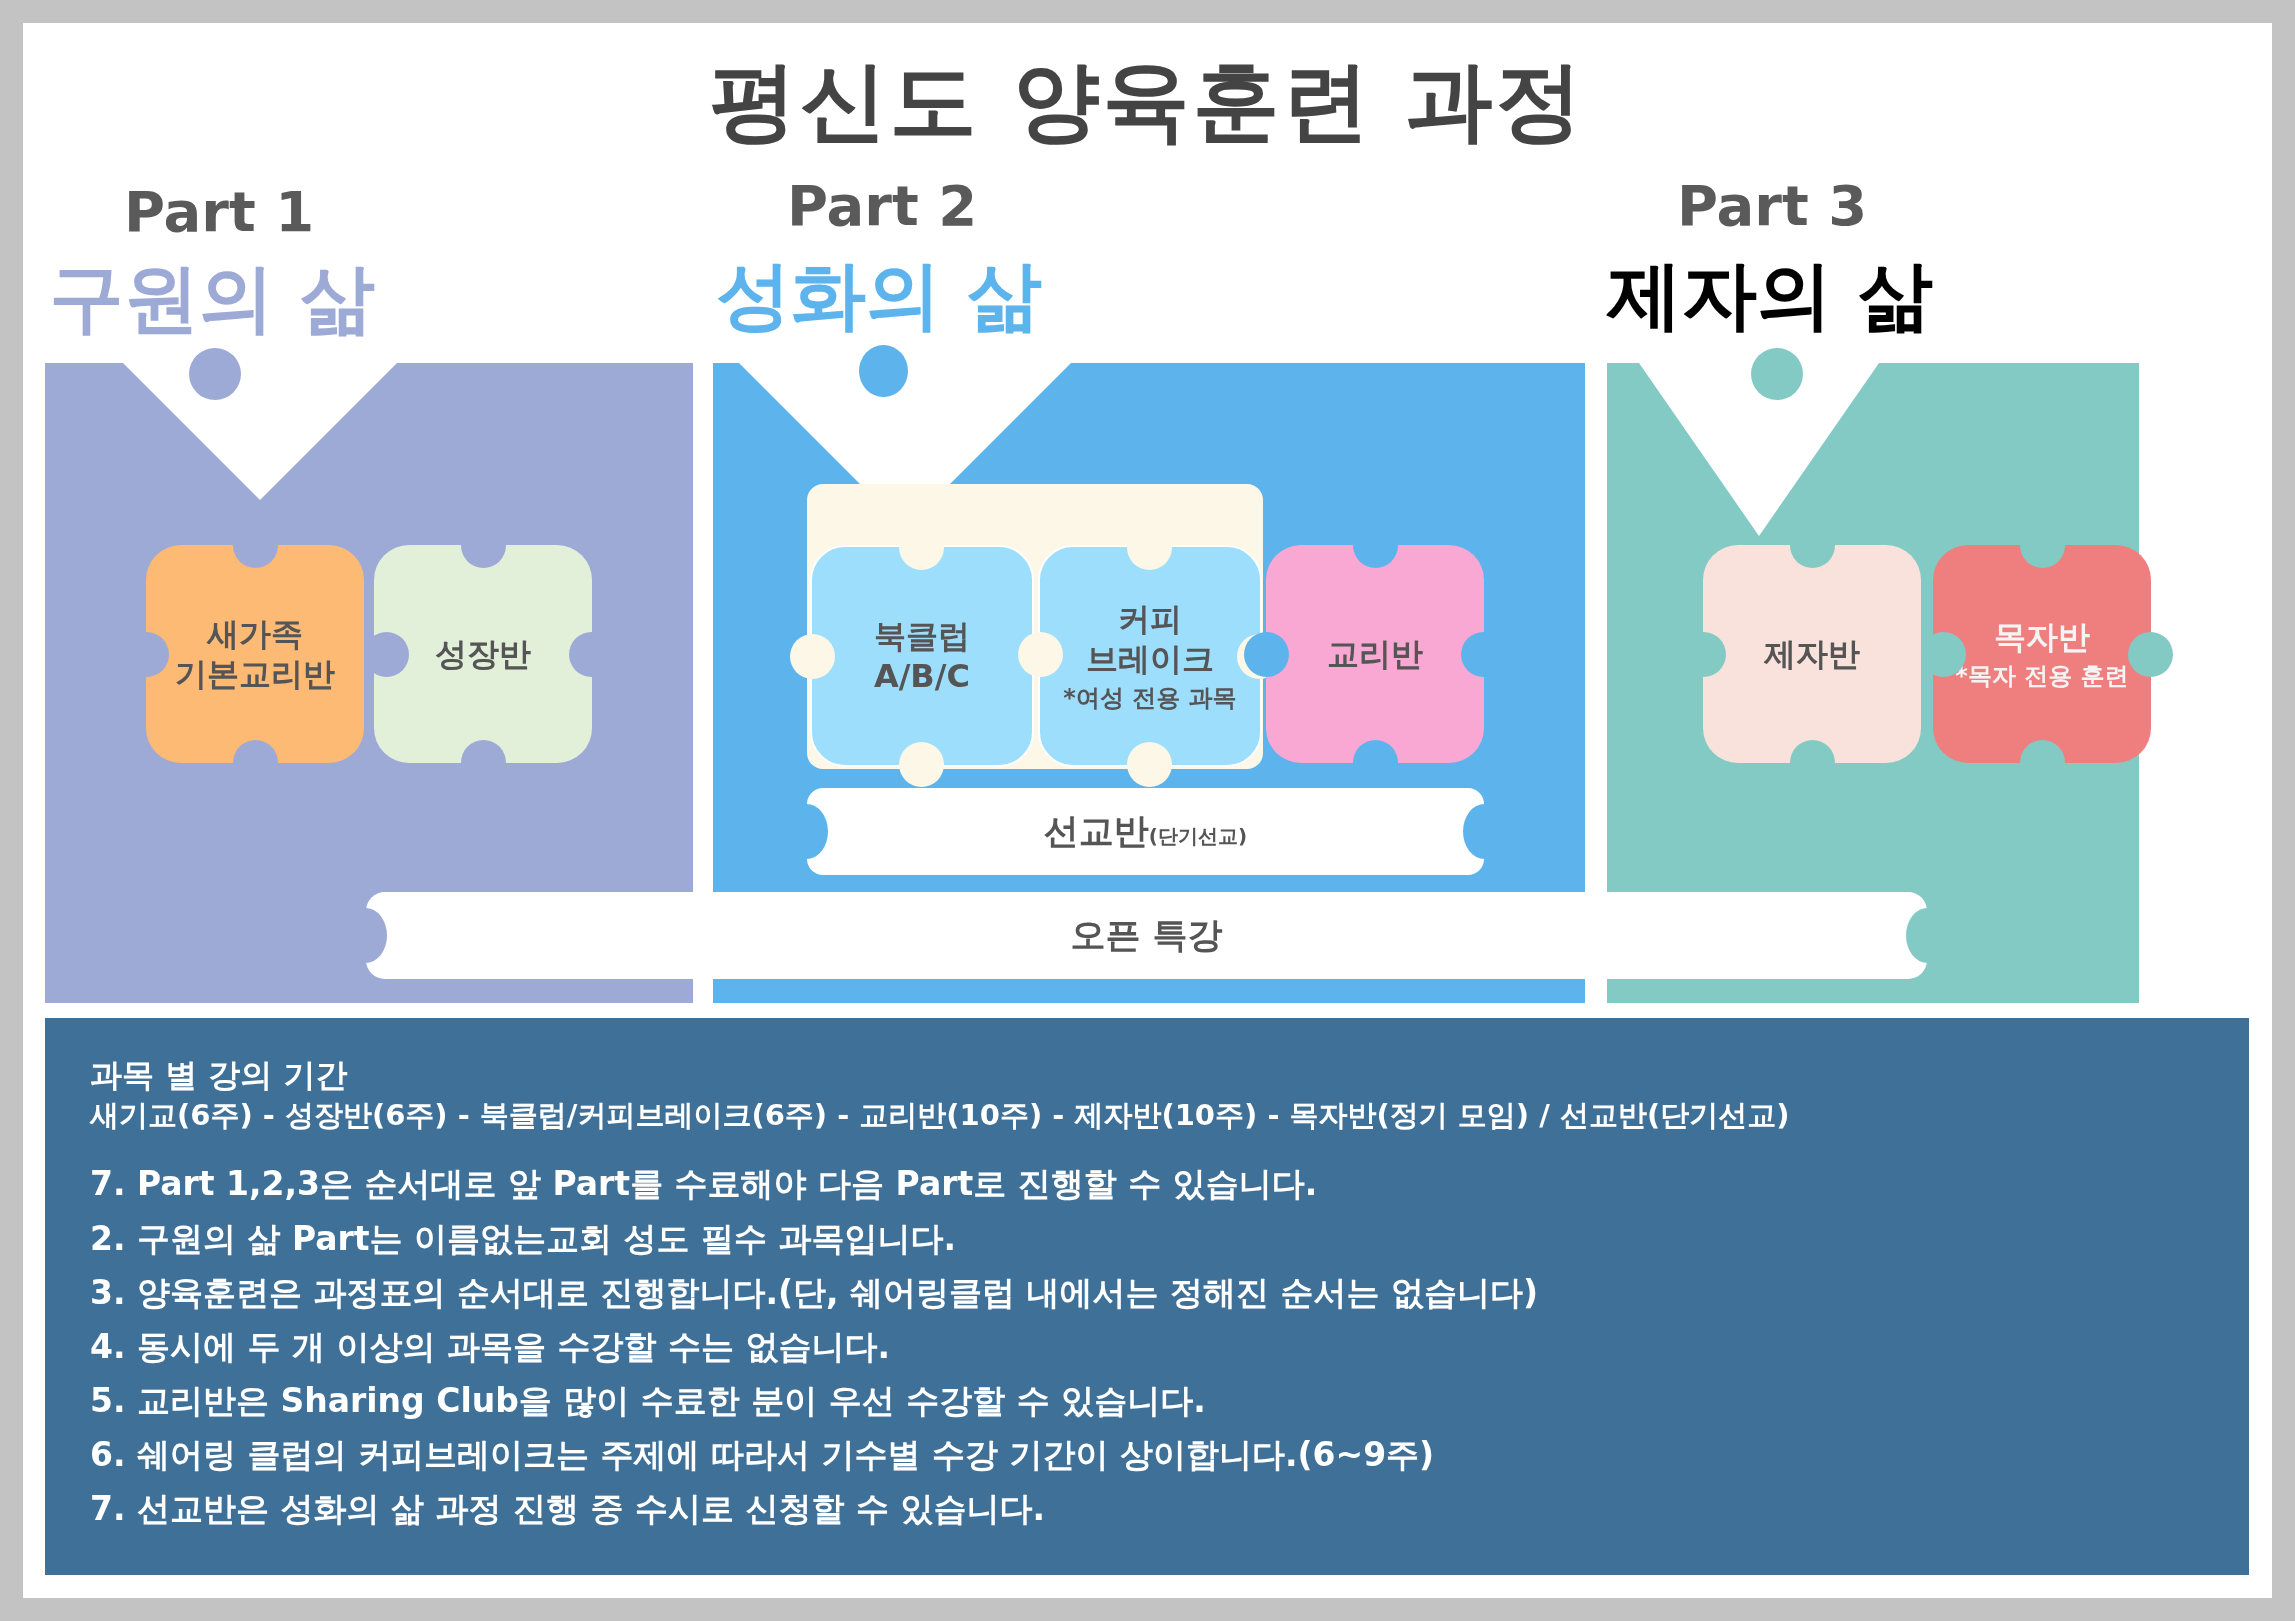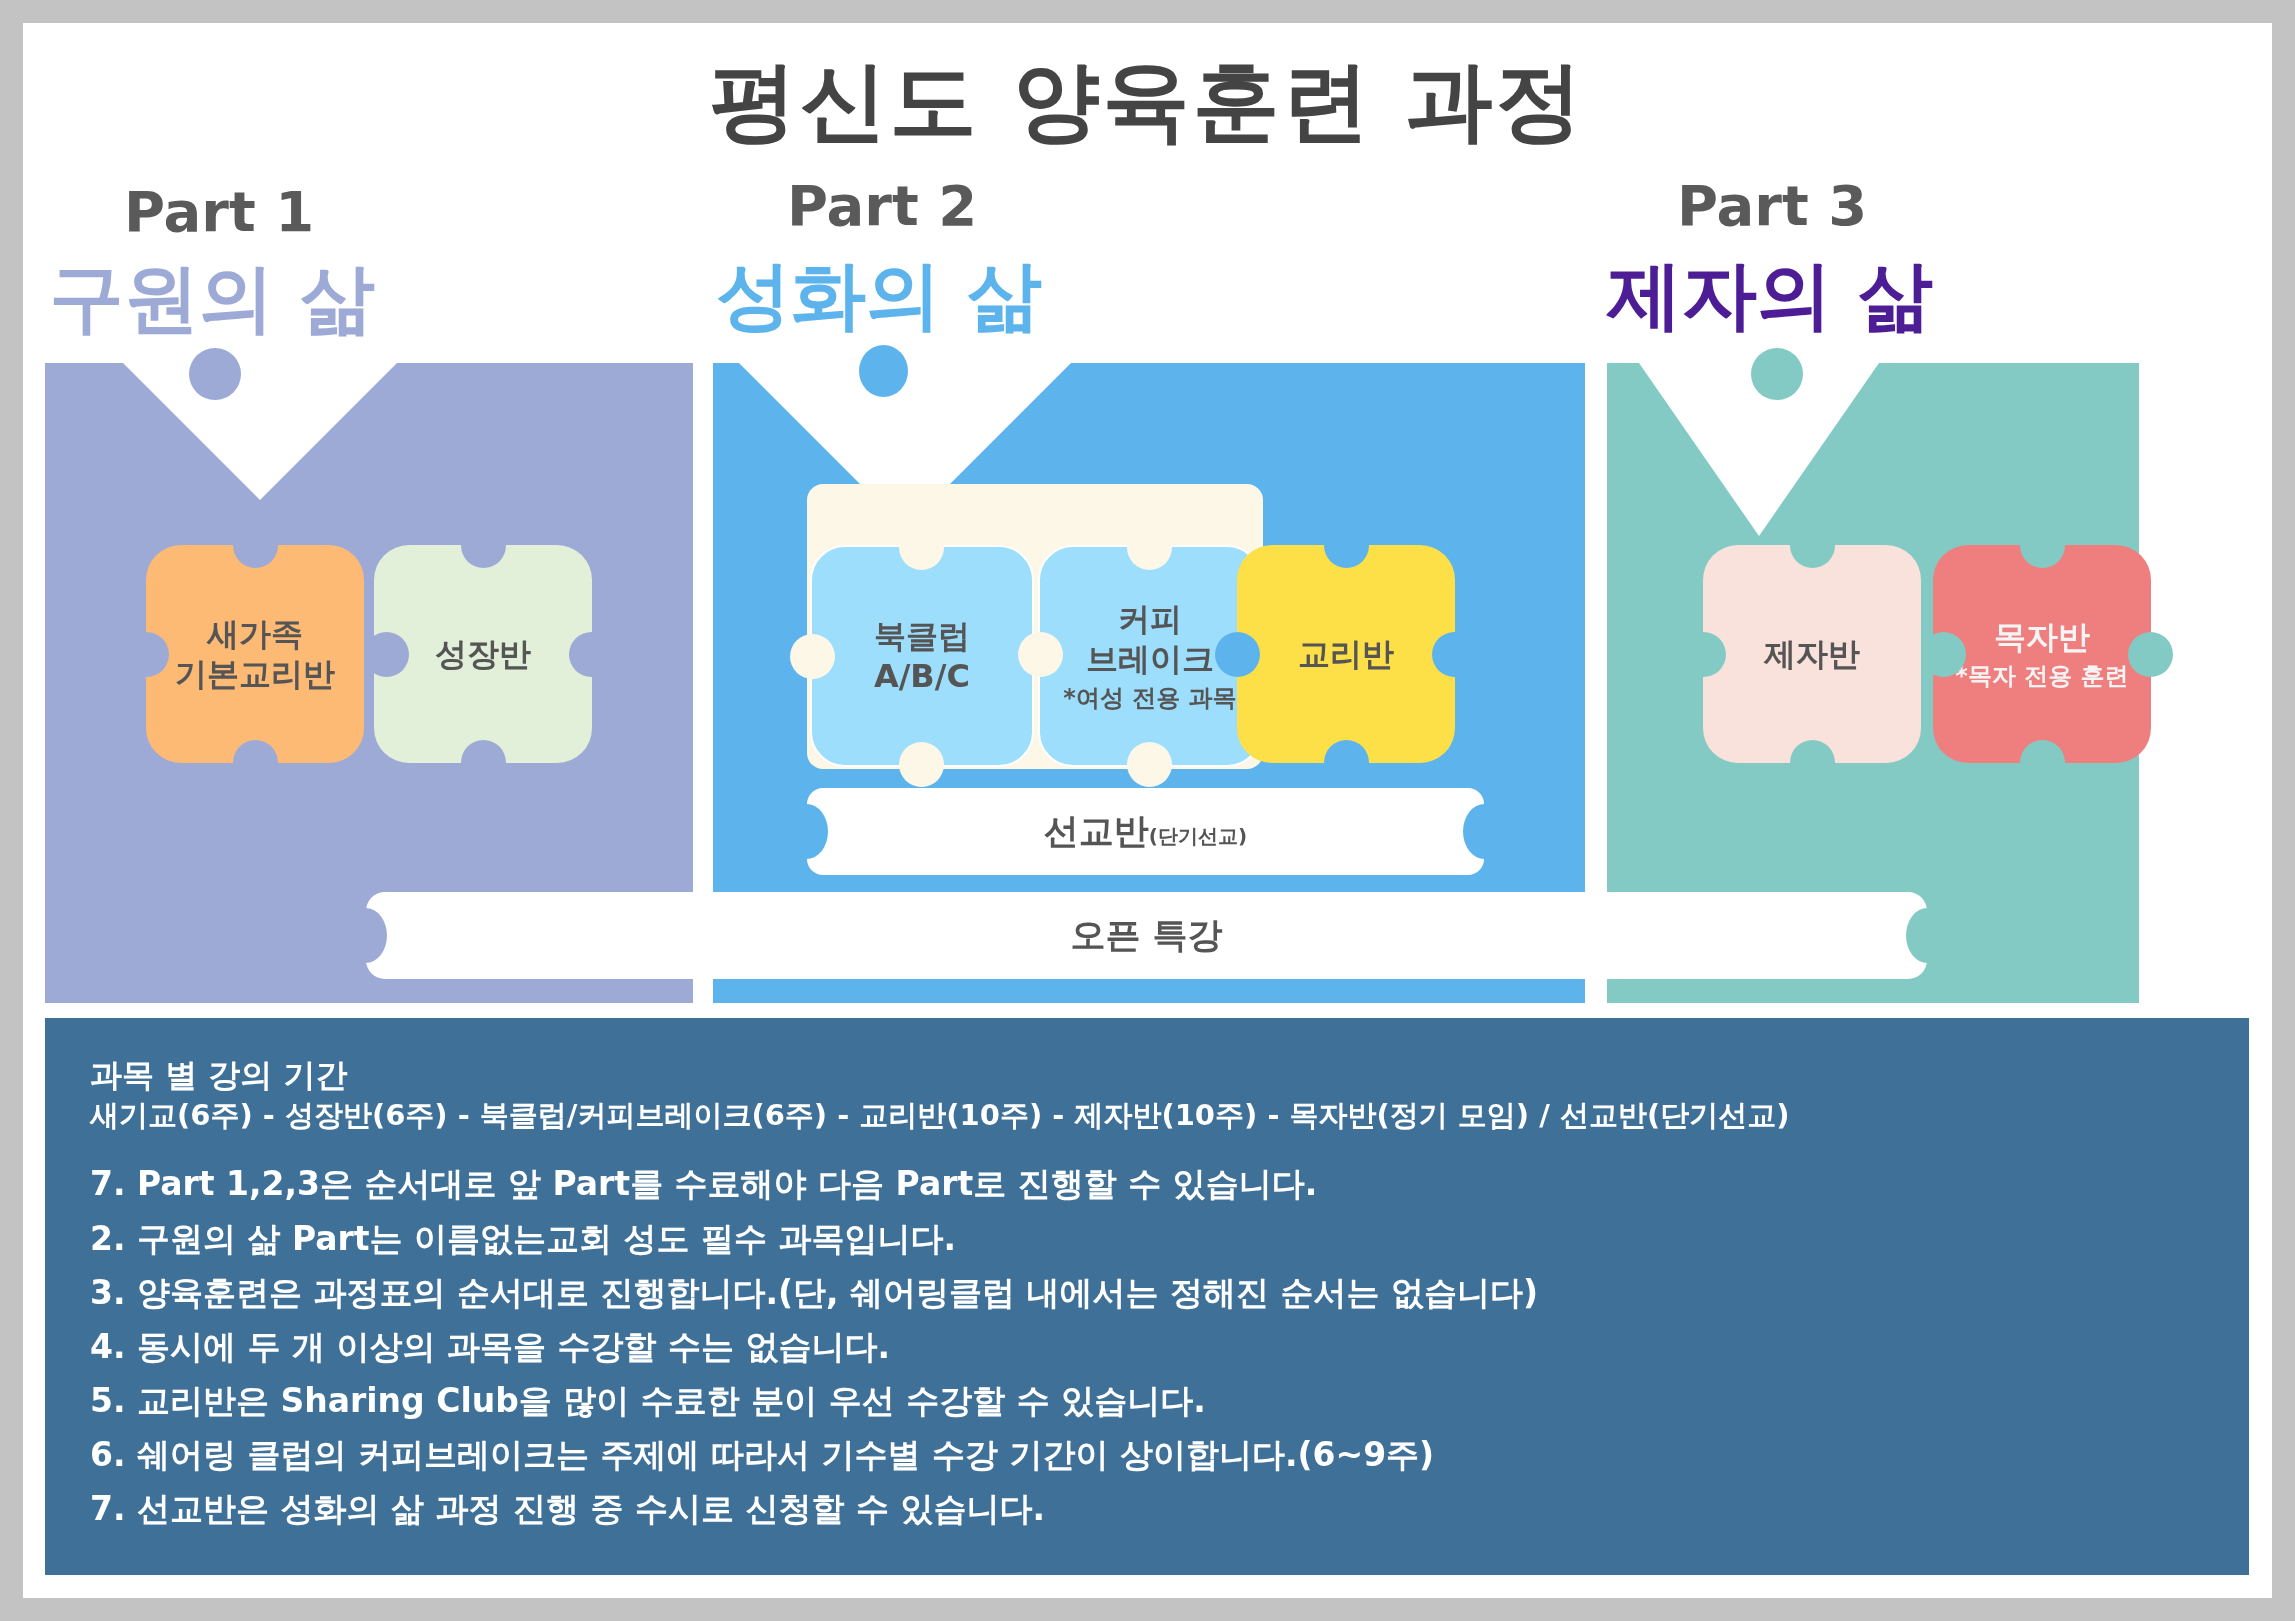--- a/index.html
+++ b/index.html
@@ -36,21 +36,21 @@
 
 <div class="title">평신도 양육훈련 과정</div>
 
 <div class="part-label" style="left:124px; top:179px;">Part 1</div>
 <div class="part-name" style="left:49px; top:249px; color:#9eaad6;">구원의 삶</div>
 
 <div class="part-label" style="left:787px; top:173px;">Part 2</div>
 <div class="part-name" style="left:716px; top:246px; color:#5db4ed;">성화의 삶</div>
 
 <div class="part-label" style="left:1677px; top:173px;">Part 3</div>
-<div class="part-name" style="left:1607px; top:246px; color:#4c1d95;">제자의 삶</div>
+<div class="part-name" style="left:1607px; top:246px; color:#000000;">제자의 삶</div>
 
 <div class="panel" style="left:45px; width:648px; background:#9eaad6;">
   <div class="notch" style="left:78px;"></div>
   <div class="card" style="left:101px; top:182px; background:#fdba74;">
     <div class="bite t" style="background:#9eaad6;"></div>
     <div class="bite b" style="background:#9eaad6;"></div>
     <div class="bite l" style="background:#9eaad6;"></div>
     <span>새가족</span>
     <span>기본교리반</span>
   </div>
@@ -77,21 +77,21 @@
     <div class="bite" style="left:211px; top:148px; background:#fdf7e7; z-index:2;"></div>
     <div class="card" style="left:231px; top:61px; width:220px; background:#9ddefd; border:2.2px solid #ffffff;">
       <div class="bite t" style="background:#fdf7e7;"></div>
       <div class="bite b" style="background:#fdf7e7;"></div>
       <div class="bite r" style="background:#fdf7e7;"></div>
       <span>커피</span>
       <span>브레이크</span>
       <span class="sub">*여성 전용 과목</span>
     </div>
   </div>
-  <div class="card" style="left:524px; top:182px; background:#fde047;">
+  <div class="card" style="left:553px; top:182px; background:#f9a8d4;">
     <div class="bite t" style="background:#5db4ed;"></div>
     <div class="bite b" style="background:#5db4ed;"></div>
     <div class="bite l" style="background:#5db4ed;"></div>
     <div class="bite r" style="background:#5db4ed;"></div>
     <span>교리반</span>
   </div>
   <div class="bar" style="left:94px; top:425px; width:677px; height:87px;">
     <div class="bite" style="left:-21.7px; background:#5db4ed;"></div>
     <div class="bite" style="right:-21.7px; background:#5db4ed;"></div>
     <span style="font-size:35px;">선교반</span>

